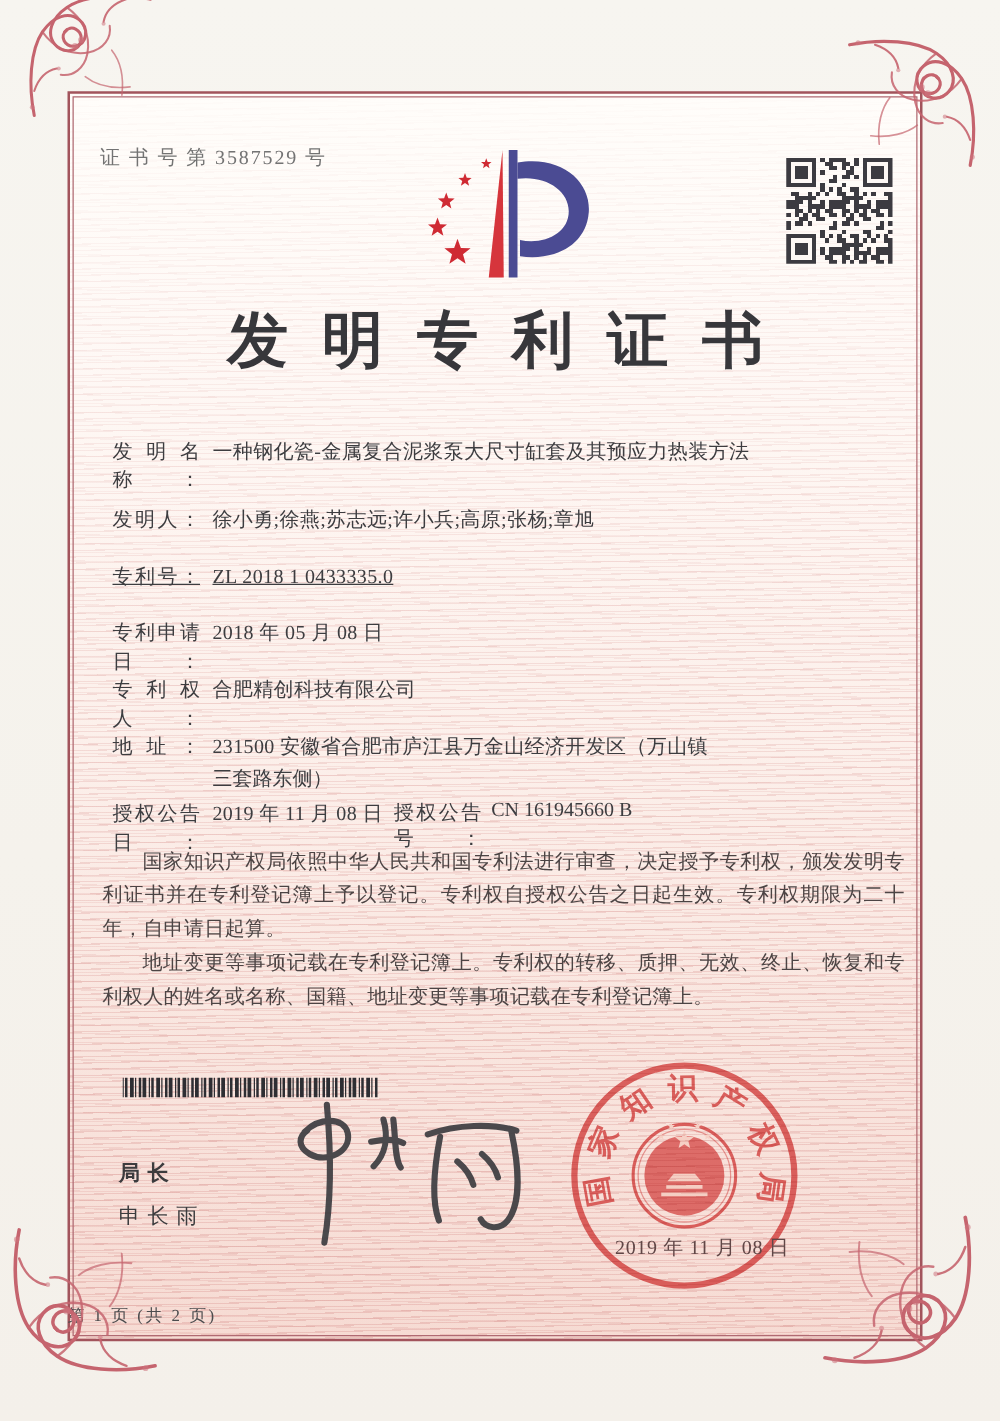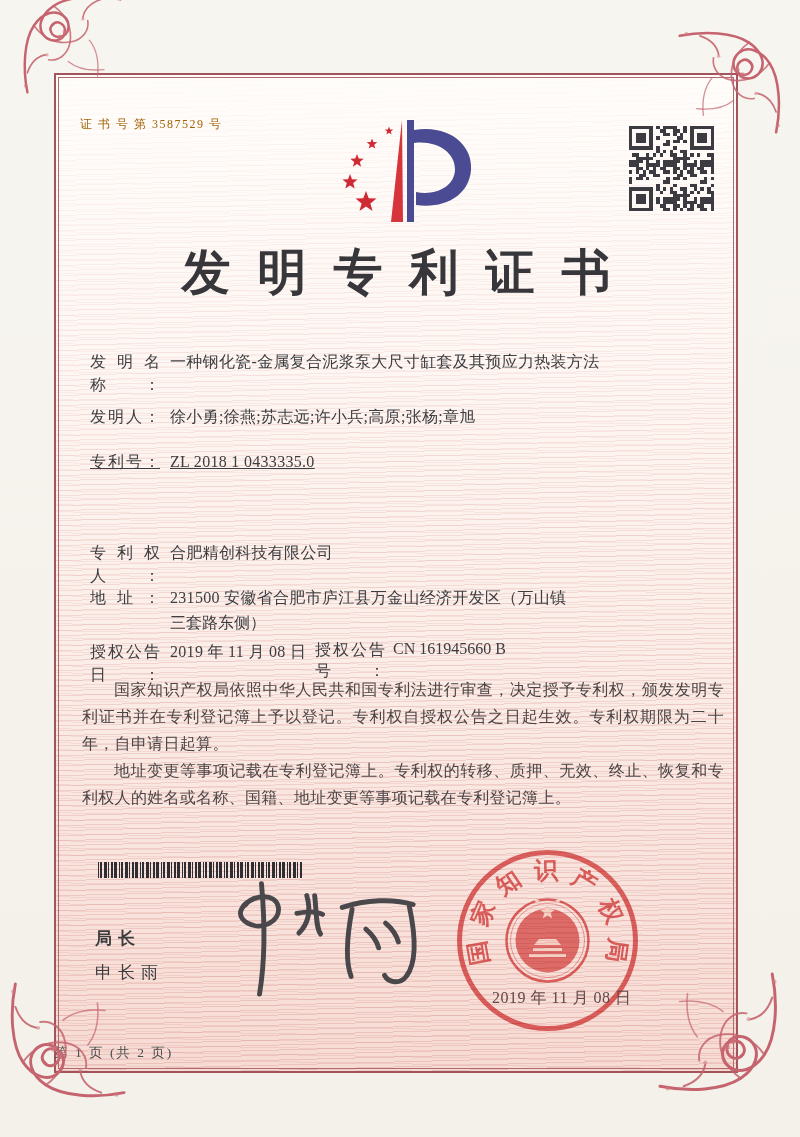--- a/index.html
+++ b/index.html
@@ -31,21 +31,21 @@
   
   .orn{position:absolute;z-index:5;}
   .orn.tl{left:16px;top:-12px;width:106px;height:106px;}
   .orn.tr{left:678px;top:24px;width:110px;height:110px;transform:scaleX(-1);}
   .orn.bl{left:2px;top:982px;width:124px;height:124px;transform:scaleY(-1);}
   .orn.br{left:658px;top:972px;width:128px;height:128px;transform:scale(-1,-1);}
 
   
   .cert-no{
     position:absolute;left:80px;top:116px;z-index:4;
-    font-size:12px;letter-spacing:1.5px;color:#a16207;
+    font-size:16px;letter-spacing:1.5px;color:#737373;
   }
   .logo{position:absolute;left:332px;top:110px;width:150px;height:122px;z-index:4;}
   .qr{position:absolute;left:629px;top:126px;width:85px;height:85px;z-index:4;}
 
   .title{
     position:absolute;left:54px;top:240px;width:684px;z-index:4;
     text-align:center;font-size:49px;font-weight:600;color:#37373b;
     letter-spacing:27px;text-indent:27px;
   }
 
@@ -377,20 +377,24 @@
     <span class="val">一种钢化瓷-金属复合泥浆泵大尺寸缸套及其预应力热装方法</span>
   </div>
   <div class="row r2">
     <span class="lbl">发明人：</span>
     <span class="val">徐小勇;徐燕;苏志远;许小兵;高原;张杨;章旭</span>
   </div>
   <div class="row r3">
     <span class="lbl">专利号：</span>
     <span class="val">ZL 2018 1 0433335.0</span>
   </div>
+  <div class="row r4">
+    <span class="lbl">专利申请日：</span>
+    <span class="val">2018 年 05 月 08 日</span>
+  </div>
   <div class="row r5">
     <span class="lbl">专利权人：</span>
     <span class="val">合肥精创科技有限公司</span>
   </div>
   <div class="row r6">
     <span class="lbl">地址：</span>
     <span class="val">231500 安徽省合肥市庐江县万金山经济开发区（万山镇</span>
   </div>
   <div class="addr2">三套路东侧）</div>
 

